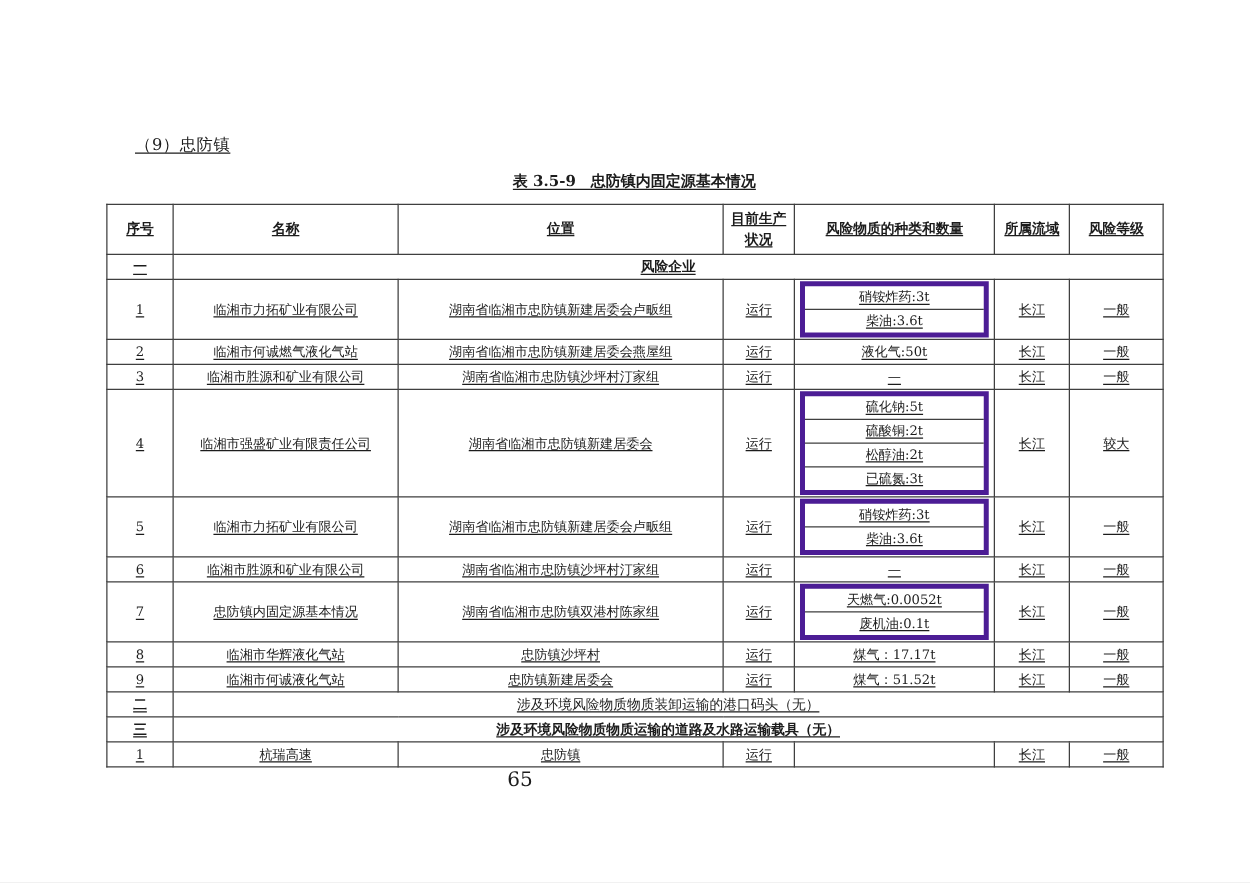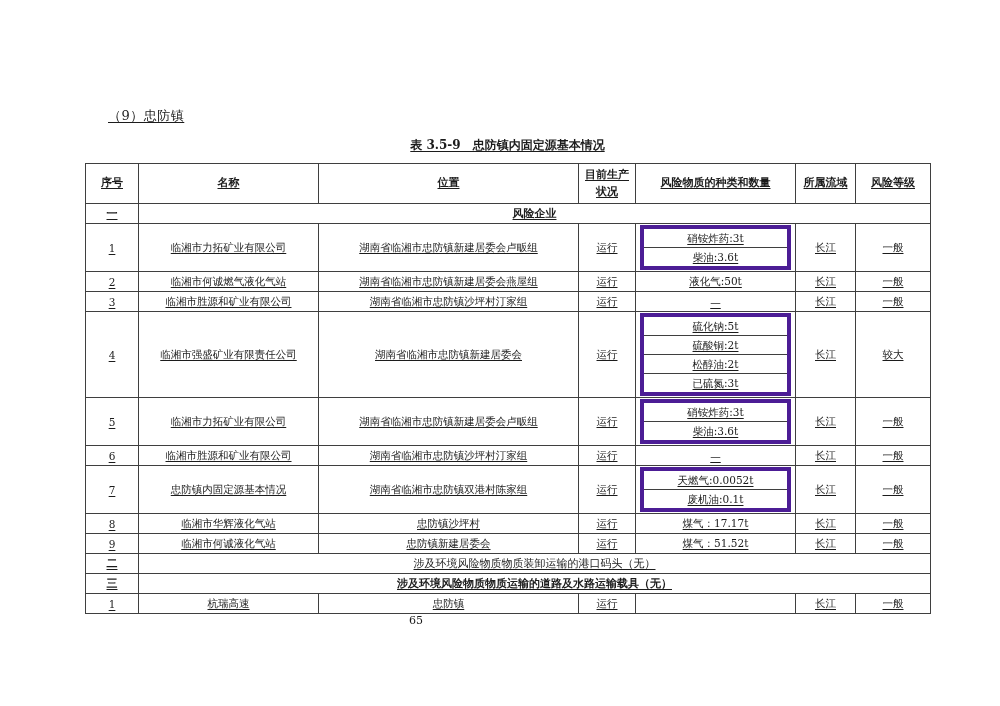--- a/index.html
+++ b/index.html
@@ -60,21 +60,21 @@
     line-height: 18px;
     border-bottom: 1px solid #3f3f3f;
   }
   .mitem:last-child { border-bottom: none; }
   .page-number {
     position: absolute;
     left: 0;
     top: 614px;
     width: 832px;
     text-align: center;
-    font-size: 11px;
+    font-size: 16px;
   }
 </style>
 </head>
 <body>
 
 <div class="sheet" style="background: rgb(255, 255, 255); color: rgb(28, 28, 28);">
   <div class="heading"><span class="u">（9）忠防镇</span></div>
   <div class="table-title"><span class="u">表 3.5-9　忠防镇内固定源基本情况</span></div>
 
   <table class="main">

